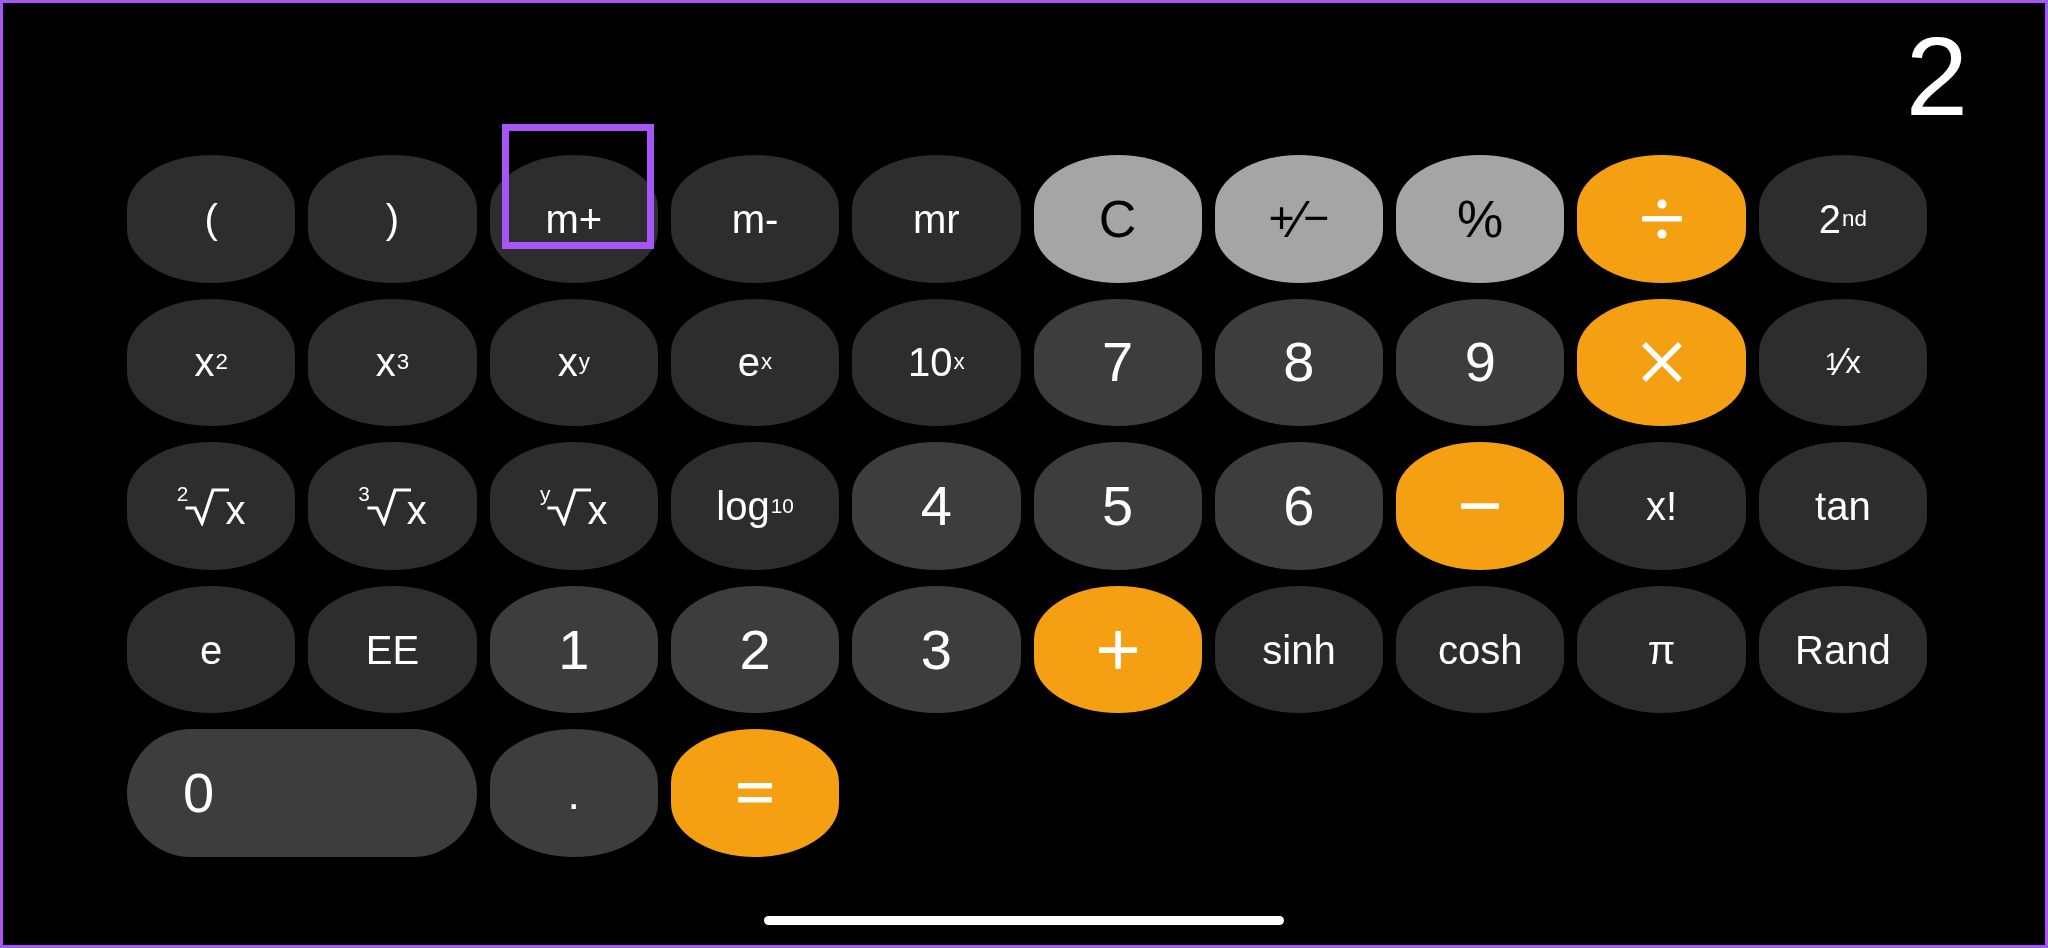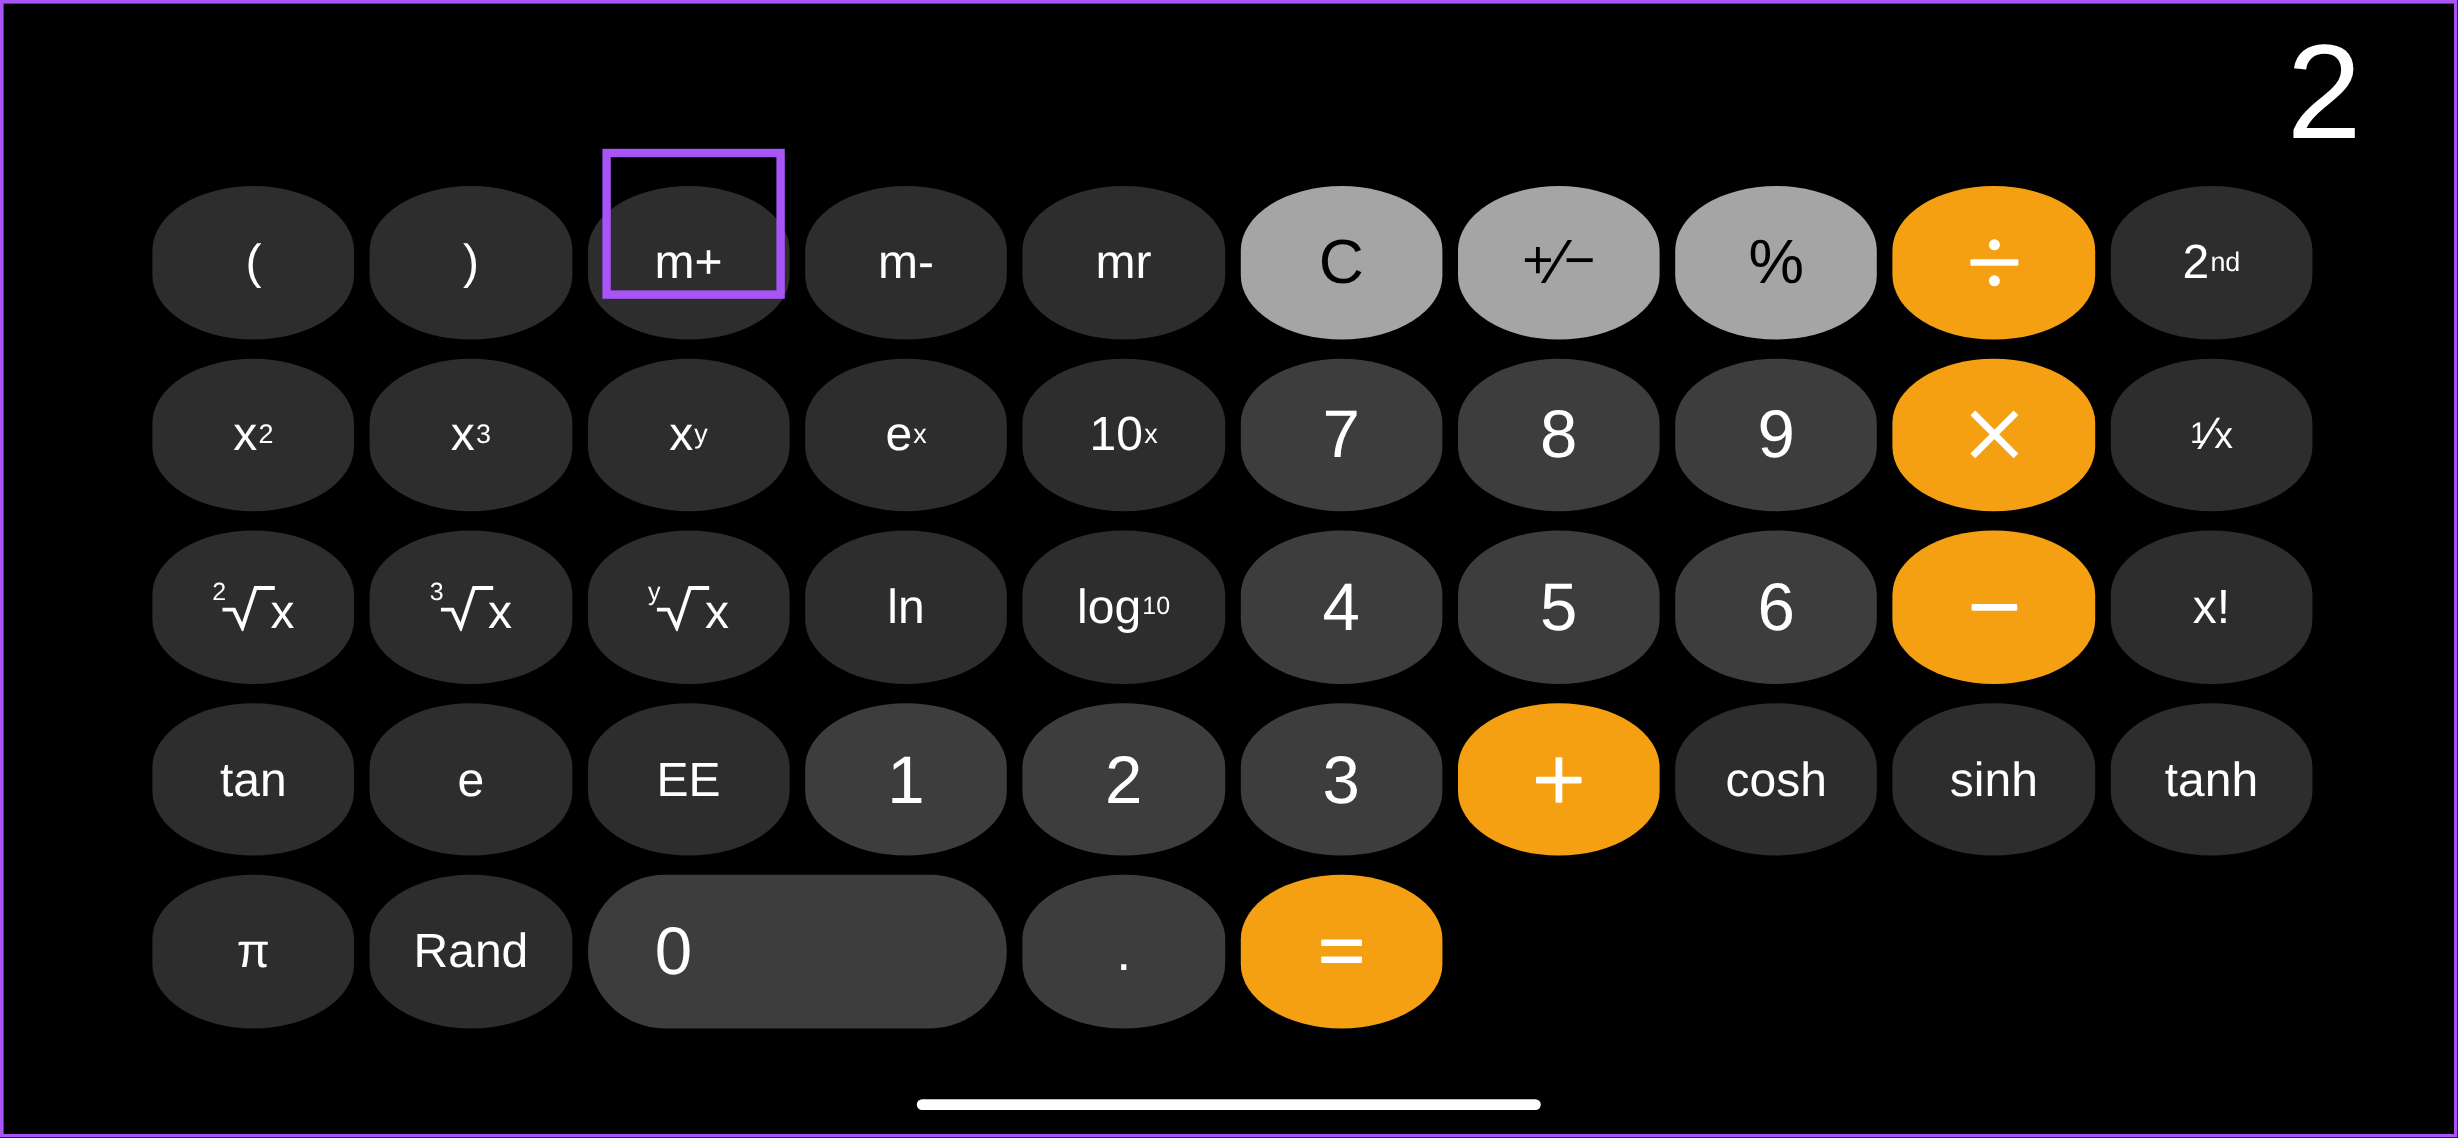--- a/index.html
+++ b/index.html
@@ -172,21 +172,20 @@
         <span class="radwrap">
           <span class="radidx">y</span>
           <span class="radsym">
             <svg width="44" height="40" viewBox="0 0 44 40">
               <path d="M2 22 L10 22 L17 37 L28 4 L43 4" fill="none" stroke="#fff" stroke-width="3.2" stroke-linecap="square" stroke-linejoin="miter"></path>
             </svg>
           </span>
           <span style="margin-left:-4px;position:relative;top:4px;">x</span>
         </span>
       </button>
-      <button class="key fn">ln</button>
       <button class="key fn">log<span class="sub">10</span></button>
       <button class="key num">4</button>
       <button class="key num">5</button>
       <button class="key num">6</button>
       <button class="key op">
         <svg class="glyph-min" width="54" height="54" viewBox="0 0 54 54">
           <rect x="8" y="24.3" width="38" height="5.6" rx="1" fill="#ffffff"></rect>
         </svg>
       </button>
       <button class="key fn">x!</button>
@@ -195,23 +194,22 @@
       <button class="key fn">EE</button>
       <button class="key num">1</button>
       <button class="key num">2</button>
       <button class="key num">3</button>
       <button class="key op">
         <svg class="glyph-plus" width="54" height="54" viewBox="0 0 54 54">
           <rect x="8" y="24.3" width="38" height="5.6" rx="1" fill="#ffffff"></rect>
           <rect x="24.3" y="8" width="5.6" height="38" rx="1" fill="#ffffff"></rect>
         </svg>
       </button>
+      <button class="key fn">sinh</button>
       <button class="key fn">cosh</button>
-      <button class="key fn">sinh</button>
-      <button class="key fn">tanh</button>
       <button class="key fn">π</button>
       <button class="key fn">Rand</button>
       <button class="key num zero">0</button>
       <button class="key num">
         <span style="font-size:0.8em;">.</span>
       </button>
       <button class="key op">
         <svg class="glyph-eq" width="54" height="54" viewBox="0 0 54 54">
           <rect x="10" y="17" width="34" height="5.4" rx="1" fill="#ffffff"></rect>
           <rect x="10" y="31" width="34" height="5.4" rx="1" fill="#ffffff"></rect>

